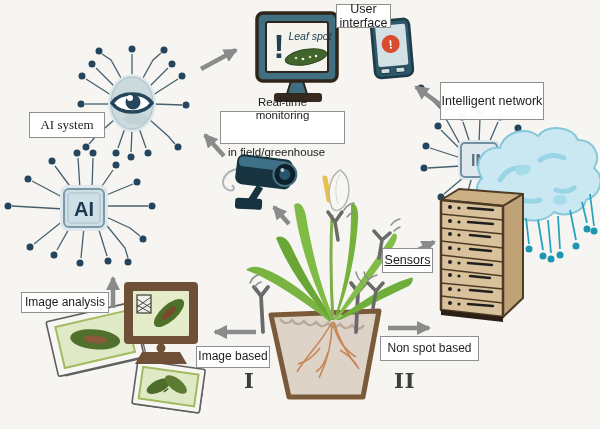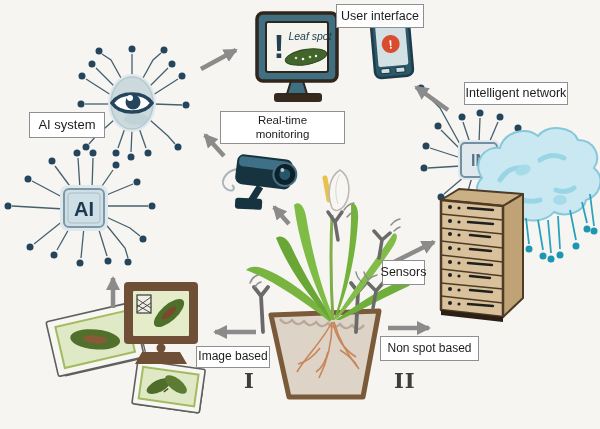--- a/index.html
+++ b/index.html
@@ -351,32 +351,34 @@
     <line x1="224" y1="156" x2="205" y2="135" marker-end="url(#ah)"></line>
     <line x1="289" y1="224" x2="274" y2="207" marker-end="url(#ah)"></line>
     <line x1="394" y1="262" x2="434" y2="242" marker-end="url(#ah)"></line>
     <line x1="256" y1="332" x2="215" y2="332" marker-end="url(#ah)"></line>
     <line x1="388" y1="328" x2="429" y2="328" marker-end="url(#ah)"></line>
     <line x1="113" y1="308" x2="113" y2="278" marker-end="url(#ah)"></line>
     <line x1="448" y1="110" x2="416" y2="87" marker-end="url(#ah)"></line>
   </g>
 </svg>
 
-  <div class="label" style="left:29px;top:112px;width:76px;height:26px;font-size:13px;">AI system</div>
-
-  <div class="label" style="left:336px;top:4px;width:88px;height:24px;">User interface</div>
-
-  <div class="label" style="left:464px;top:82px;width:104px;height:23px;">Intelligent network</div>
+  <div class="label" style="left:29px;top:112px;width:76px;height:26px;font-size:13px;font-family:Liberation Serif, serif;">AI system</div>
+
+  <div class="label" style="left:336px;top:4px;width:55px;height:24px;">User interface</div>
+
+  <div class="label" style="left:440px;top:82px;width:104px;height:38px;">Intelligent network</div>
 
   <div class="label two-line" style="left:220px;top:111px;width:125px;height:33px;">
     <span class="l1">Real-time monitoring</span>
+    <span>in field/greenhouse</span>
   </div>
 
-  <div class="label" style="left:382px;top:260px;width:43px;height:25px;">Sensors</div>
-
+  <div class="label" style="left:382px;top:248px;width:51px;height:25px;text-decoration:underline;">Sensors</div>
+
+  <div class="label" style="left:21px;top:292px;width:88px;height:21px;font-size:12px;">Image analysis</div>
 
   <div class="label" style="left:196px;top:346px;width:74px;height:22px;font-size:12px;text-align:right;">Image based</div>
 
   <div class="label" style="left:380px;top:336px;width:99px;height:25px;font-size:12px;">Non spot based</div>
 
   <div class="numeral" style="left:244px;top:368px;">I</div>
 
   <div class="numeral" style="left:394px;top:358px;margin-top:10px;">II</div>
 </div>
 

